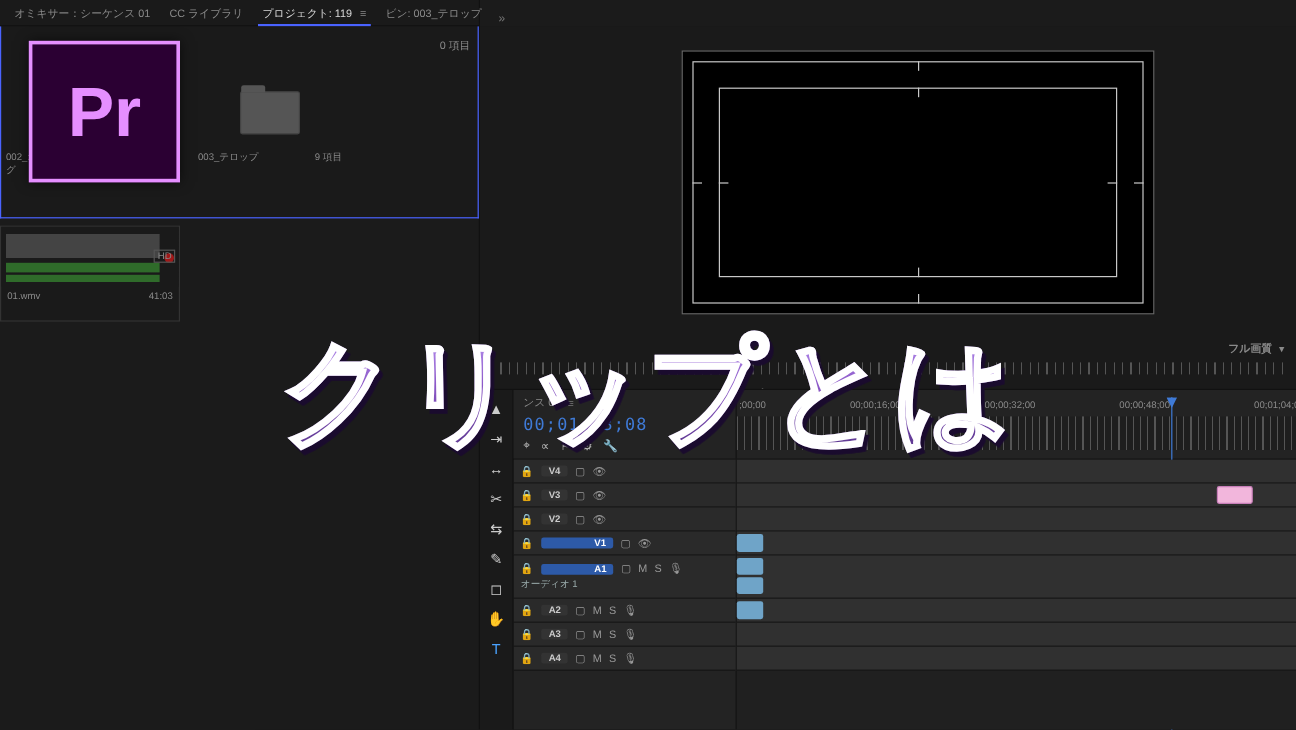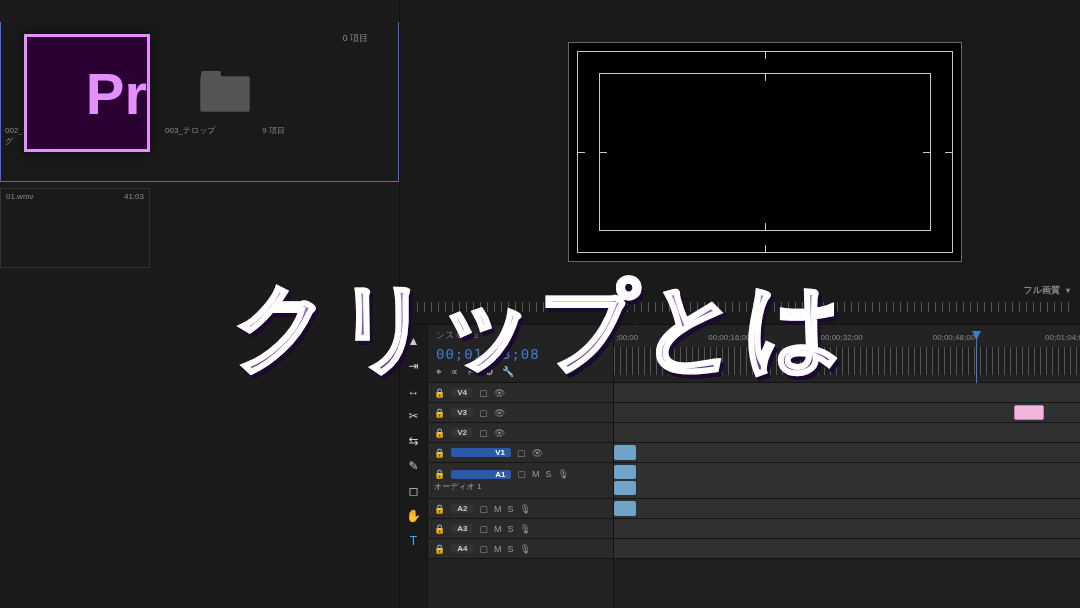--- a/index.html
+++ b/index.html
@@ -53,21 +53,21 @@
   .tab .burger { margin-left: 4px; font-size: 9px; color: var(--text-dim); }
   .tabstrip .push { margin-left: auto; color: #777; font-size: 10px; }
 
   
   .project-body {
     position: absolute; left:0; top:22px; right:0; height:160px;
     background: var(--panel-dark);
     border: 1px solid var(--tab-underline);
     border-top: none;
   }
-  .item-count { position: absolute; top: 10px; right: 30px; color: var(--text-dim); font-size: 9px; }
+  .item-count { position: absolute; top: 10px; right: 6px; color: var(--text-dim); font-size: 9px; }
   .bins {
     position: absolute; left: 0; top: 40px; right: 0; display:flex; gap: 40px; padding: 0 4px;
   }
   .bin { display:flex; flex-direction:column; align-items:center; width:120px; }
   .bin .thumb { width: 90px; height: 60px; background: #333; border:1px solid #444; position:relative; }
   .bin .thumb.folder {
     background: #555; width: 50px; height: 36px; border-radius: 2px; margin-top:14px; margin-bottom:10px;
   }
   .bin .thumb.folder::before {
     content:""; position:absolute; top:-6px; left:0; width:20px; height:6px; background:#555; border-radius:2px 2px 0 0;
@@ -221,21 +221,21 @@
   .clip {
     position:absolute; top:2px; bottom:2px; border-radius:2px;
   }
   .clip.thumb { background:#6fa4c8; }
   .clip.pink { background:#f2b6dc; border:1px solid #c87fb9; }
 
   
   .pr-logo {
     position:absolute; left:24px; top:34px; width:126px; height:118px;
     background:#2b0033; border:3px solid #e58fff;
-    display:flex; align-items:center; justify-content:flex-end;
+    display:flex; align-items:center; justify-content:center;
     box-shadow: 0 0 10px rgba(0,0,0,.6);
     z-index:10;
   }
   .pr-logo span {
     font-family: Arial, sans-serif; font-weight:700; font-size:58px;
     color:#e58fff;
   }
 
   
   .overlay-text {
@@ -247,20 +247,30 @@
     -webkit-text-stroke: 3px #fff;
     filter: drop-shadow(3px 4px 0 #1a0b2e);
     z-index: 20; white-space:nowrap; pointer-events:none;
   }
 
 </style>
 </head>
 <body>
 
 <div class="left-col">
+  <div class="tabstrip">
+    <div class="tab">オミキサー：シーケンス 01</div>
+    <div class="tab">CC ライブラリ</div>
+    <div class="tab active">
+      <span>プロジェクト: 119</span>
+      <span class="burger">≡</span>
+    </div>
+    <div class="tab">ビン: 003_テロップ</div>
+    <div class="push">»</div>
+  </div>
 
   <div class="project-body">
     <div class="item-count">0 項目</div>
     <div class="bins">
       <div class="bin">
         <div class="thumb folder"></div>
         <div class="bin-row">
           <span>002_オープン&amp;エンディング</span>
           <span>2 項目</span>
         </div>
@@ -269,20 +279,25 @@
         <div class="thumb folder"></div>
         <div class="bin-row">
           <span>003_テロップ</span>
           <span>9 項目</span>
         </div>
       </div>
     </div>
   </div>
 
   <div class="media-strip">
+    <div class="preview">
+      <div class="tracks"></div>
+      <div class="rec"></div>
+      <div class="badge">HD</div>
+    </div>
     <div class="meta">
       <span>01.wmv</span>
       <span>41:03</span>
     </div>
   </div>
 </div>
 
 <div class="right-col">
 
   <div class="program-body">

